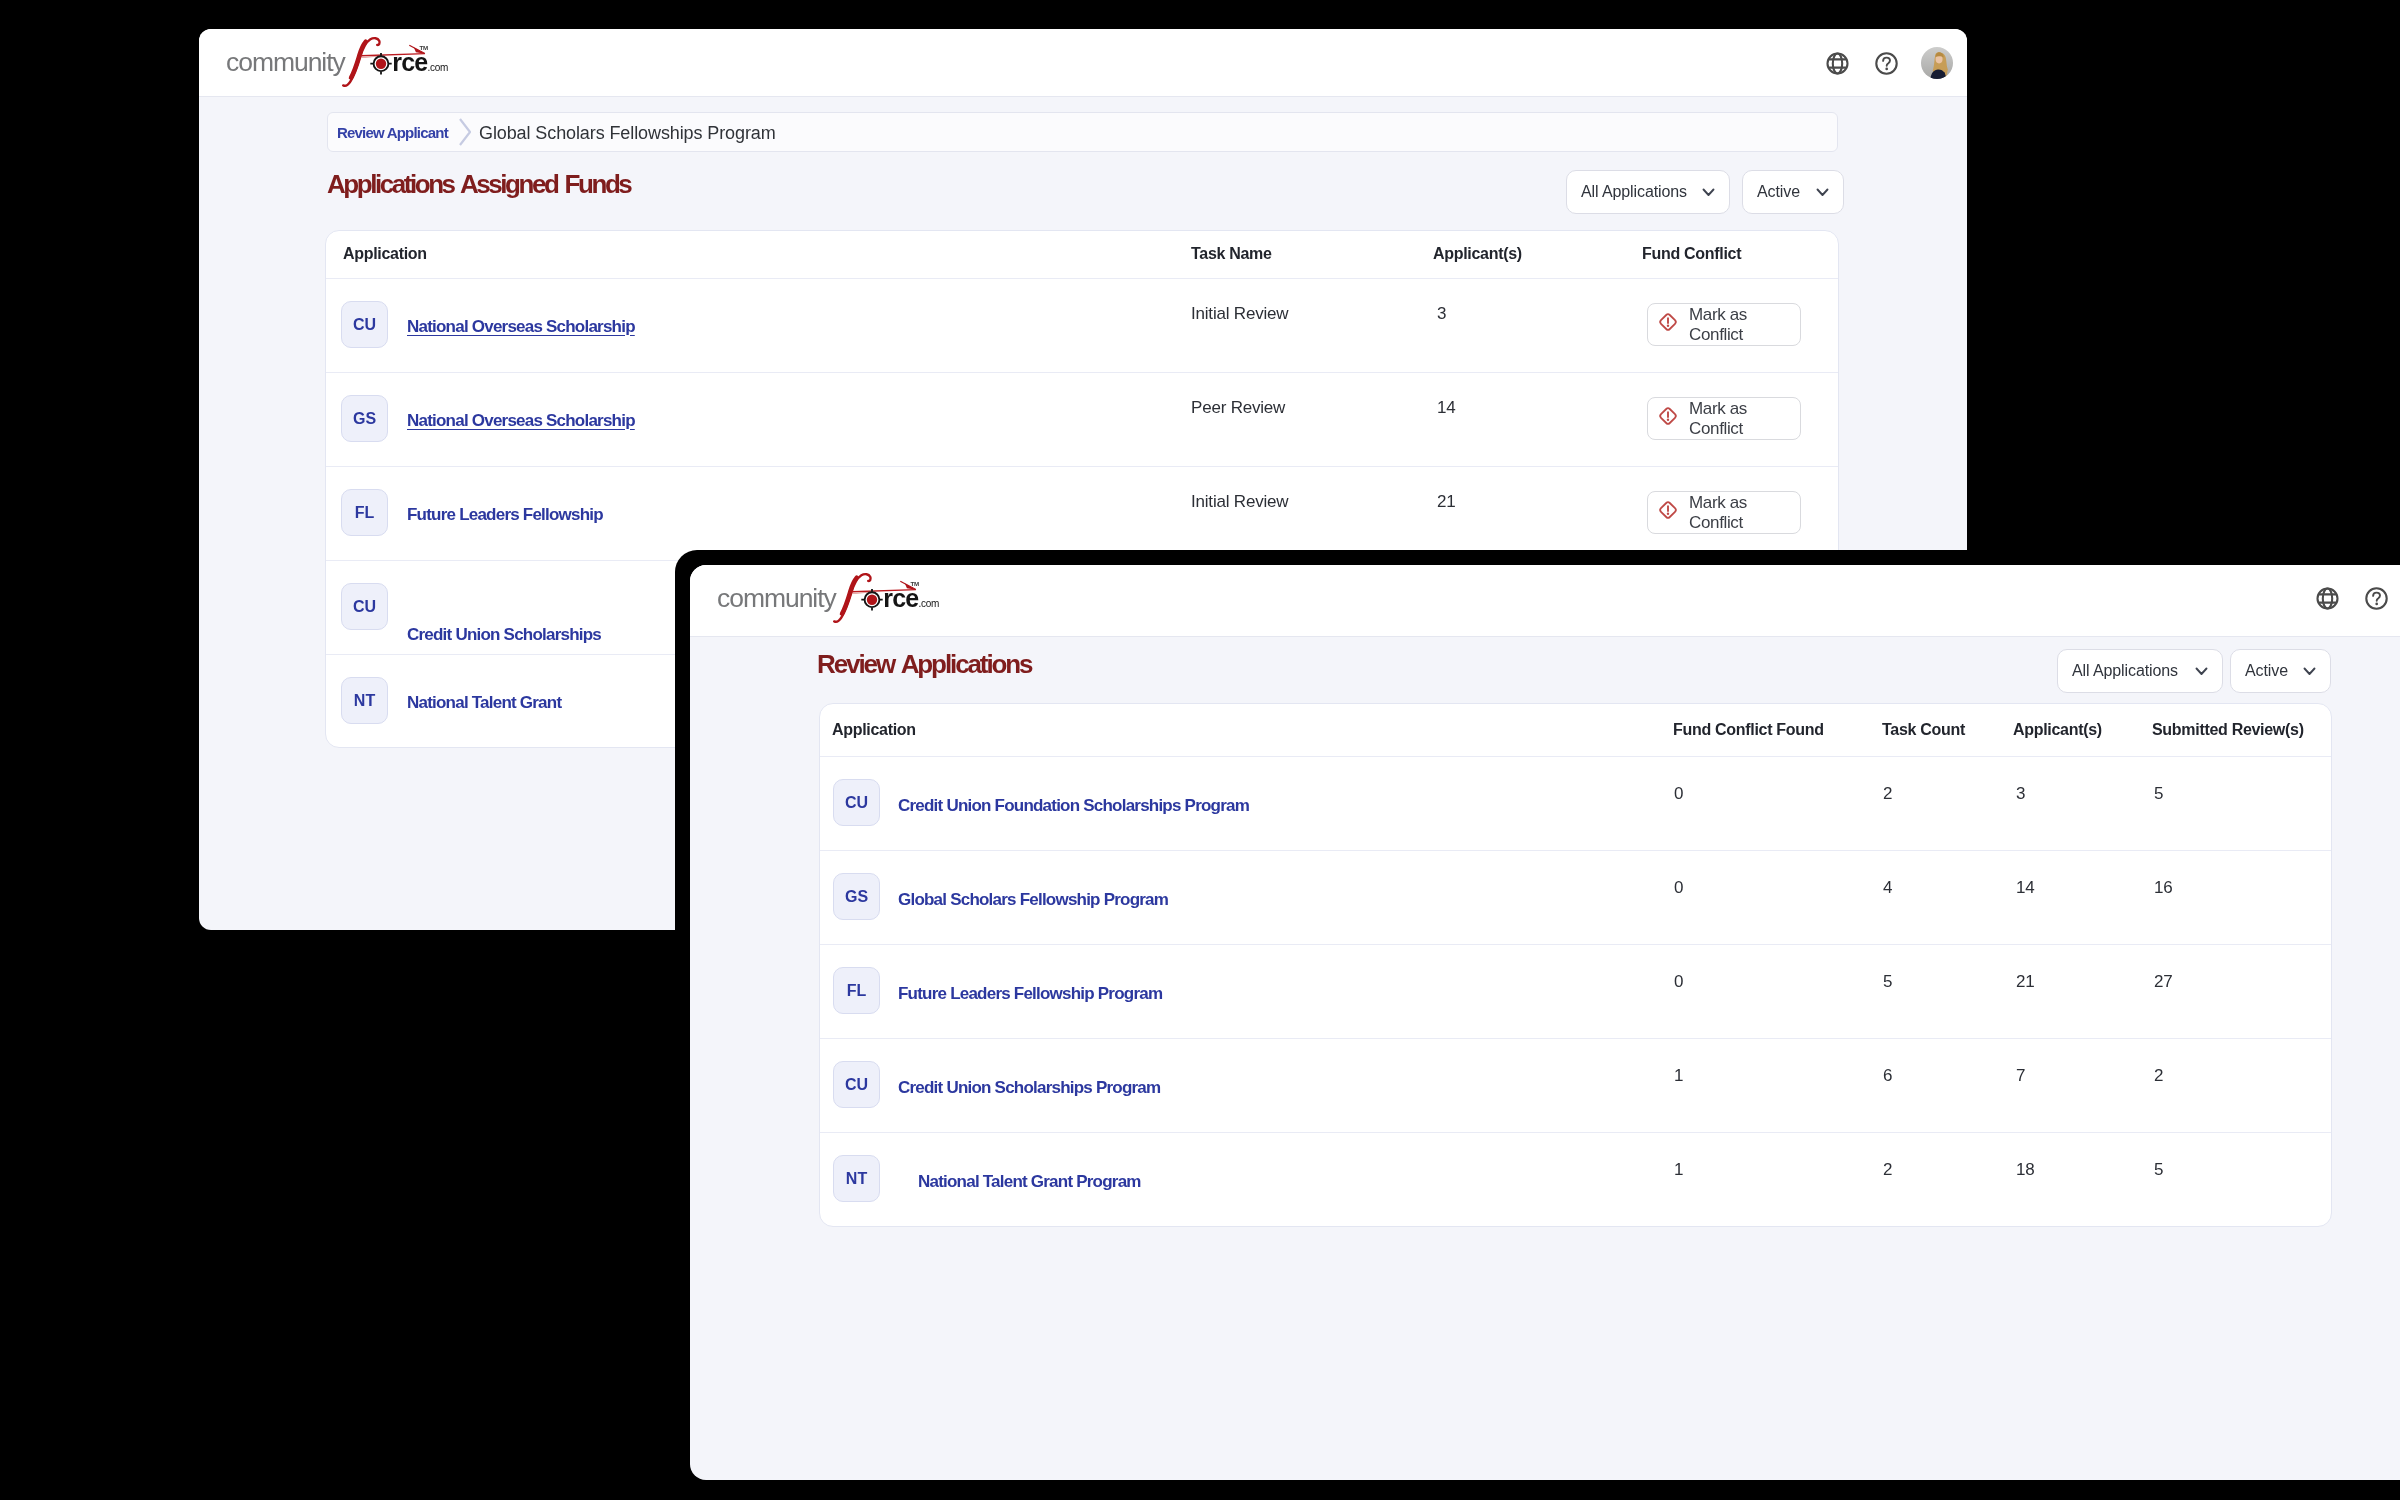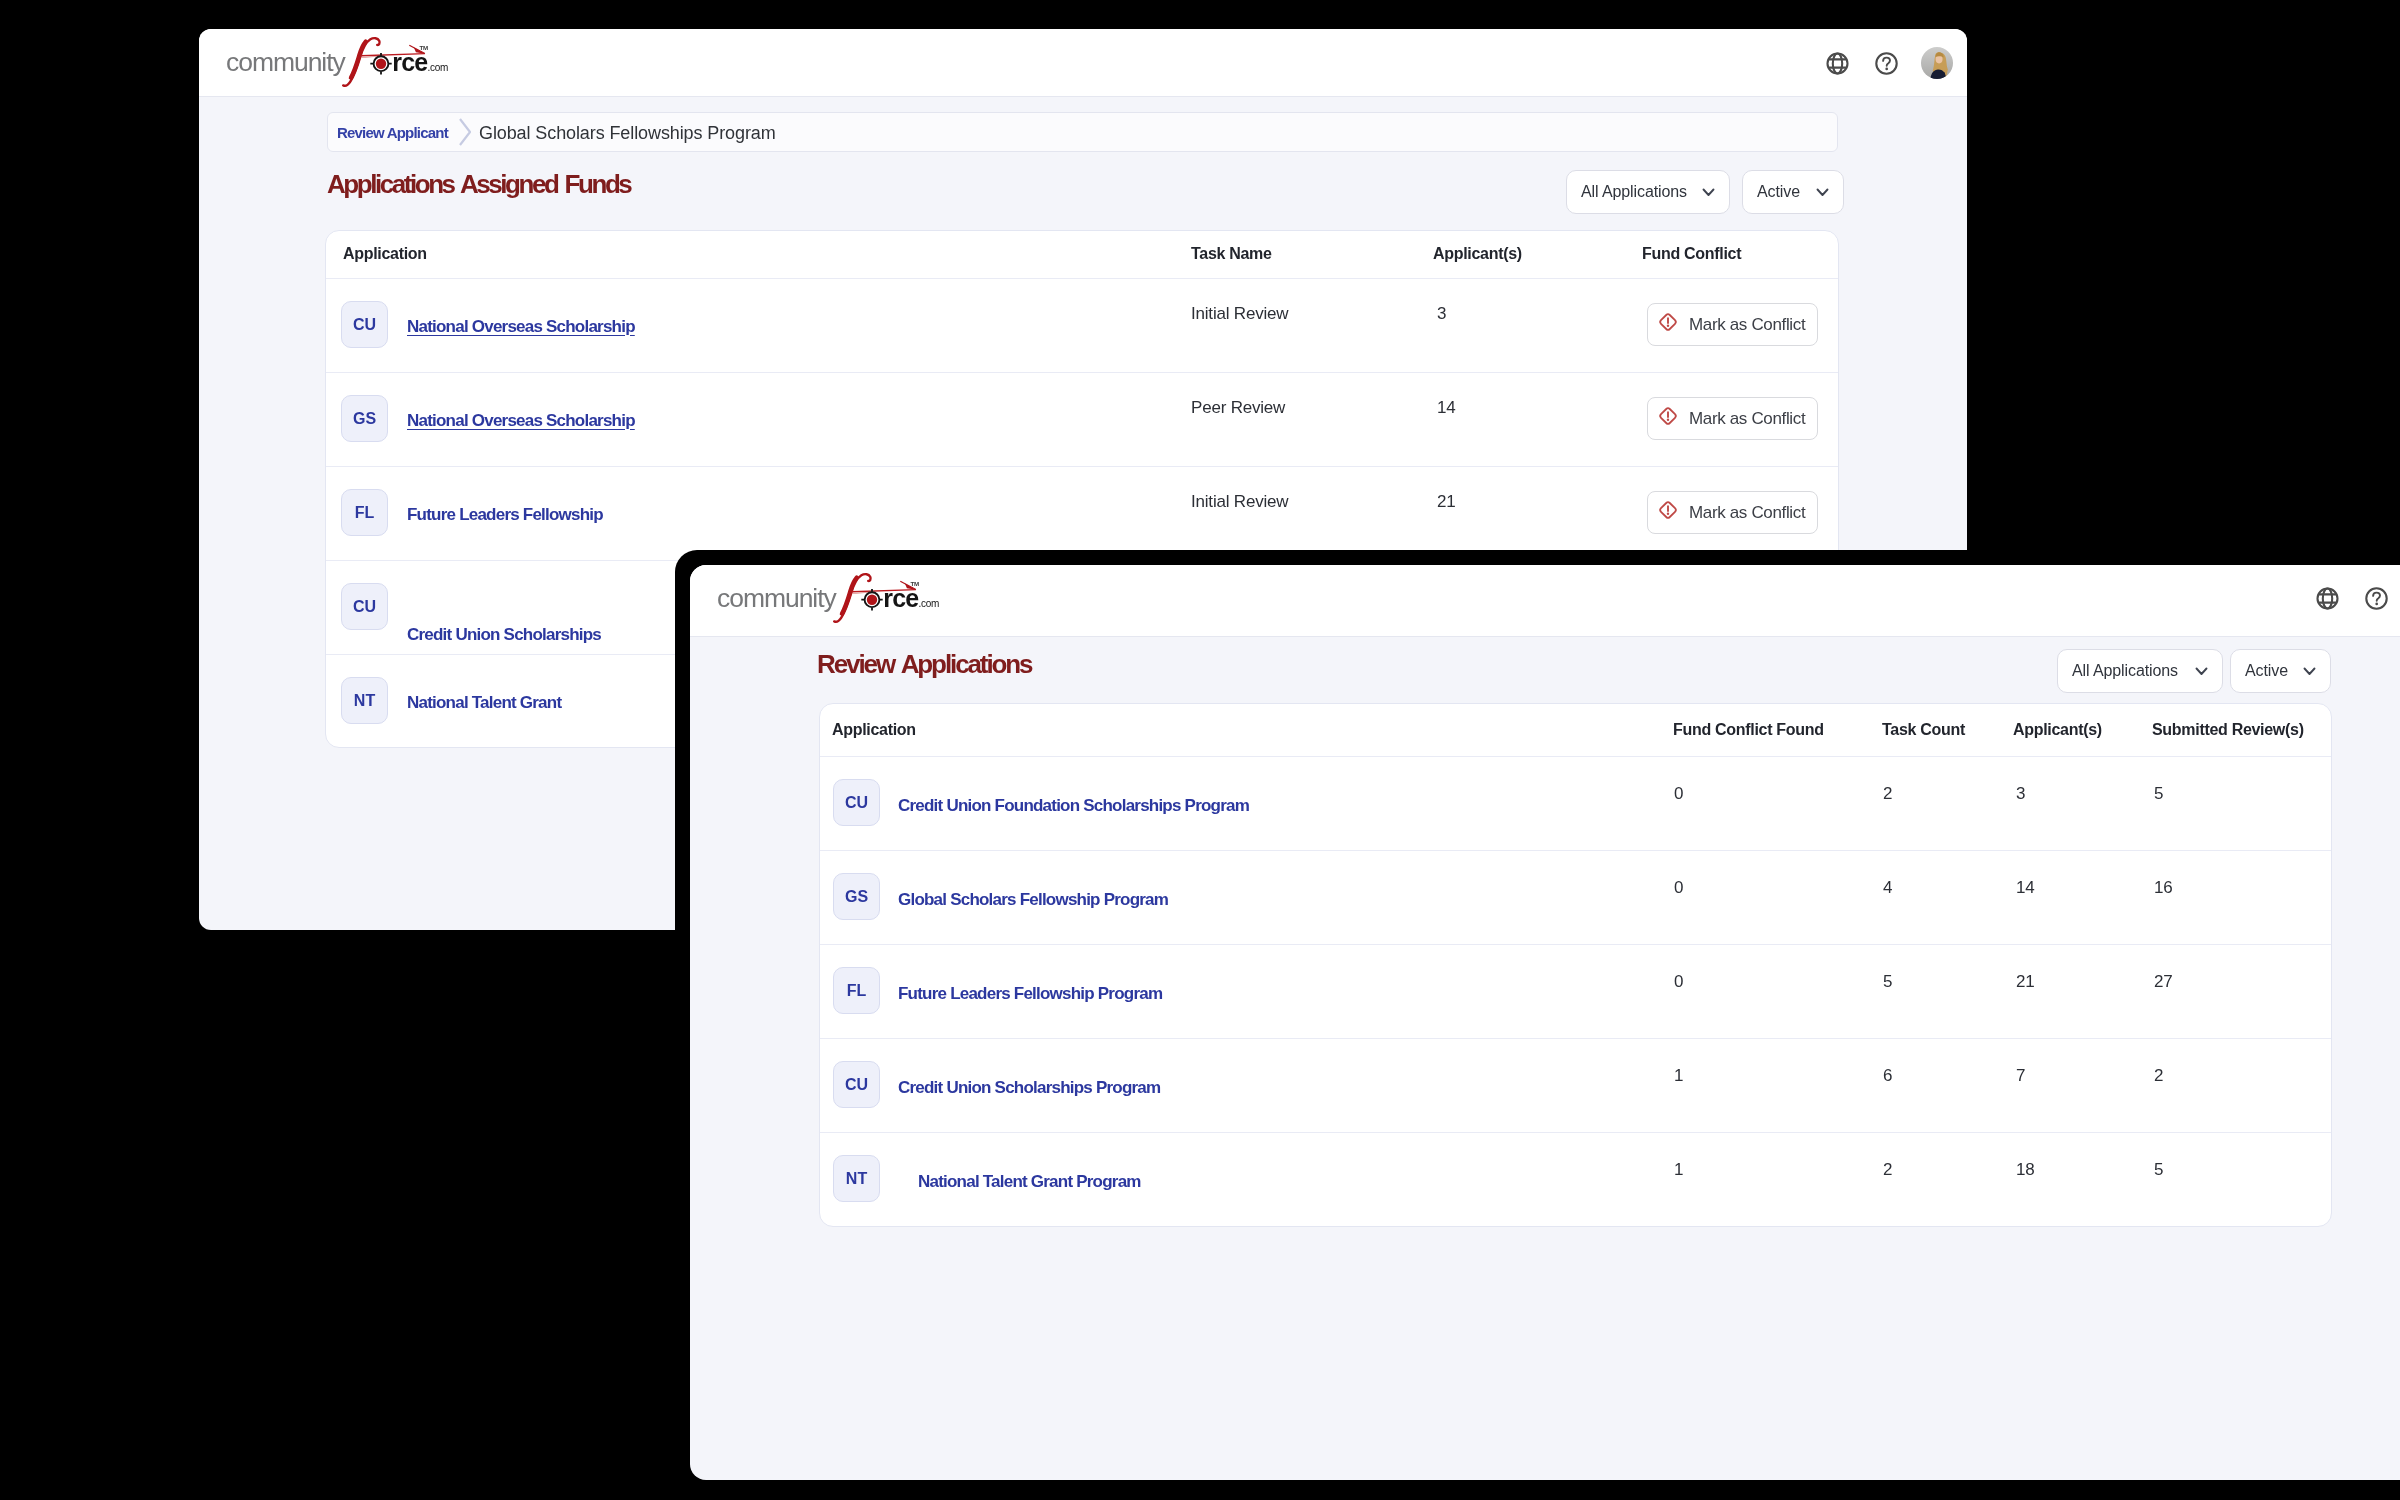--- a/index.html
+++ b/index.html
@@ -18,21 +18,21 @@
   .dd { background:#fff; border:1px solid #dcdde6; border-radius:10px;
     display:flex; align-items:center; justify-content:space-between;
     padding:0 14px 0 14px; color:#30343c; font-size:16px; letter-spacing:-0.1px; }
   .tbl { background:#fff; border:1px solid #e3e6f2; border-radius:14px; }
   .th { font-weight:bold; font-size:16px; letter-spacing:-0.3px; color:#22252d; line-height:1; }
   .badge { width:47px; height:47px; border-radius:10px; background:#eef0fa;
     border:1px solid #d8dcf0; color:#2c389f; font-weight:bold; font-size:16px;
     display:flex; align-items:center; justify-content:center; }
   .lnk { color:#2c389f; font-weight:bold; font-size:17px; letter-spacing:-0.78px; line-height:1; }
   .body17 { font-size:17px; letter-spacing:-0.2px; color:#2c2f36; line-height:1; }
-  .btn { width:171px; height:43px; background:#fff; border:1px solid #d9dade;
+  .btn { width:154px; height:43px; background:#fff; border:1px solid #d9dade;
     border-radius:8px; display:flex; align-items:center; color:#3c3f46;
     font-size:17px; letter-spacing:-0.35px; }
   .title { font-weight:bold; color:#7f1d1d; font-size:26px; letter-spacing:-2.1px; word-spacing:2.5px; line-height:1.08; }
 </style>
 </head>
 <body>
 <div class="stage">
   <div class="abs card1">
     <div class="abs chead" style="height:68px;"></div>
     <div class="abs" style="left:28px; top:0px;"><svg width="242" height="62.0" viewBox="0 0 242 62">

